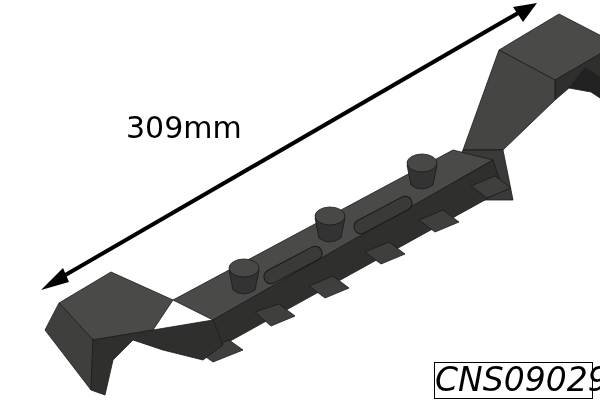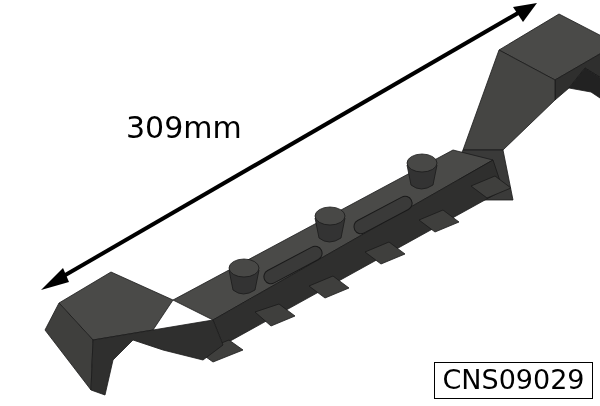--- a/index.html
+++ b/index.html
@@ -1,20 +1,20 @@
 <!DOCTYPE html>
 <html><head>
 <meta charset="utf-8">
 <style>
   html, body { margin: 0; padding: 0; background: #ffffff; }
   body { width: 600px; height: 406px; position: relative; overflow: hidden; font-family: "DejaVu Sans", sans-serif; }
   #stage { position: absolute; left: 0; top: 0; width: 600px; height: 334px; padding-left: 33px; }
   .dim-label { position: absolute; left: 126px; top: 110px; font-size: 30px; color: #000; letter-spacing: 0px; }
   .code-box { position: absolute; left: 434px; top: 362px; width: 159px; height: 37px; border: 1.5px solid #000; box-sizing: border-box;
-              font-size: 27px; line-height: 34px; text-align: center; color: #000; background: #fff; }
+              font-size: 33px; line-height: 34px; text-align: center; color: #000; background: #fff; font-style: italic; }
 </style>
 </head>
 <body>
 
 <div id="stage">
   <svg width="600" height="406" viewBox="0 0 600 406">
     <defs>
       <marker id="ah" markerWidth="8" markerHeight="8" refX="6" refY="4" orient="auto" markerUnits="strokeWidth">
         <path d="M0,0 L8,4 L0,8 z" fill="#000"></path>
       </marker>

